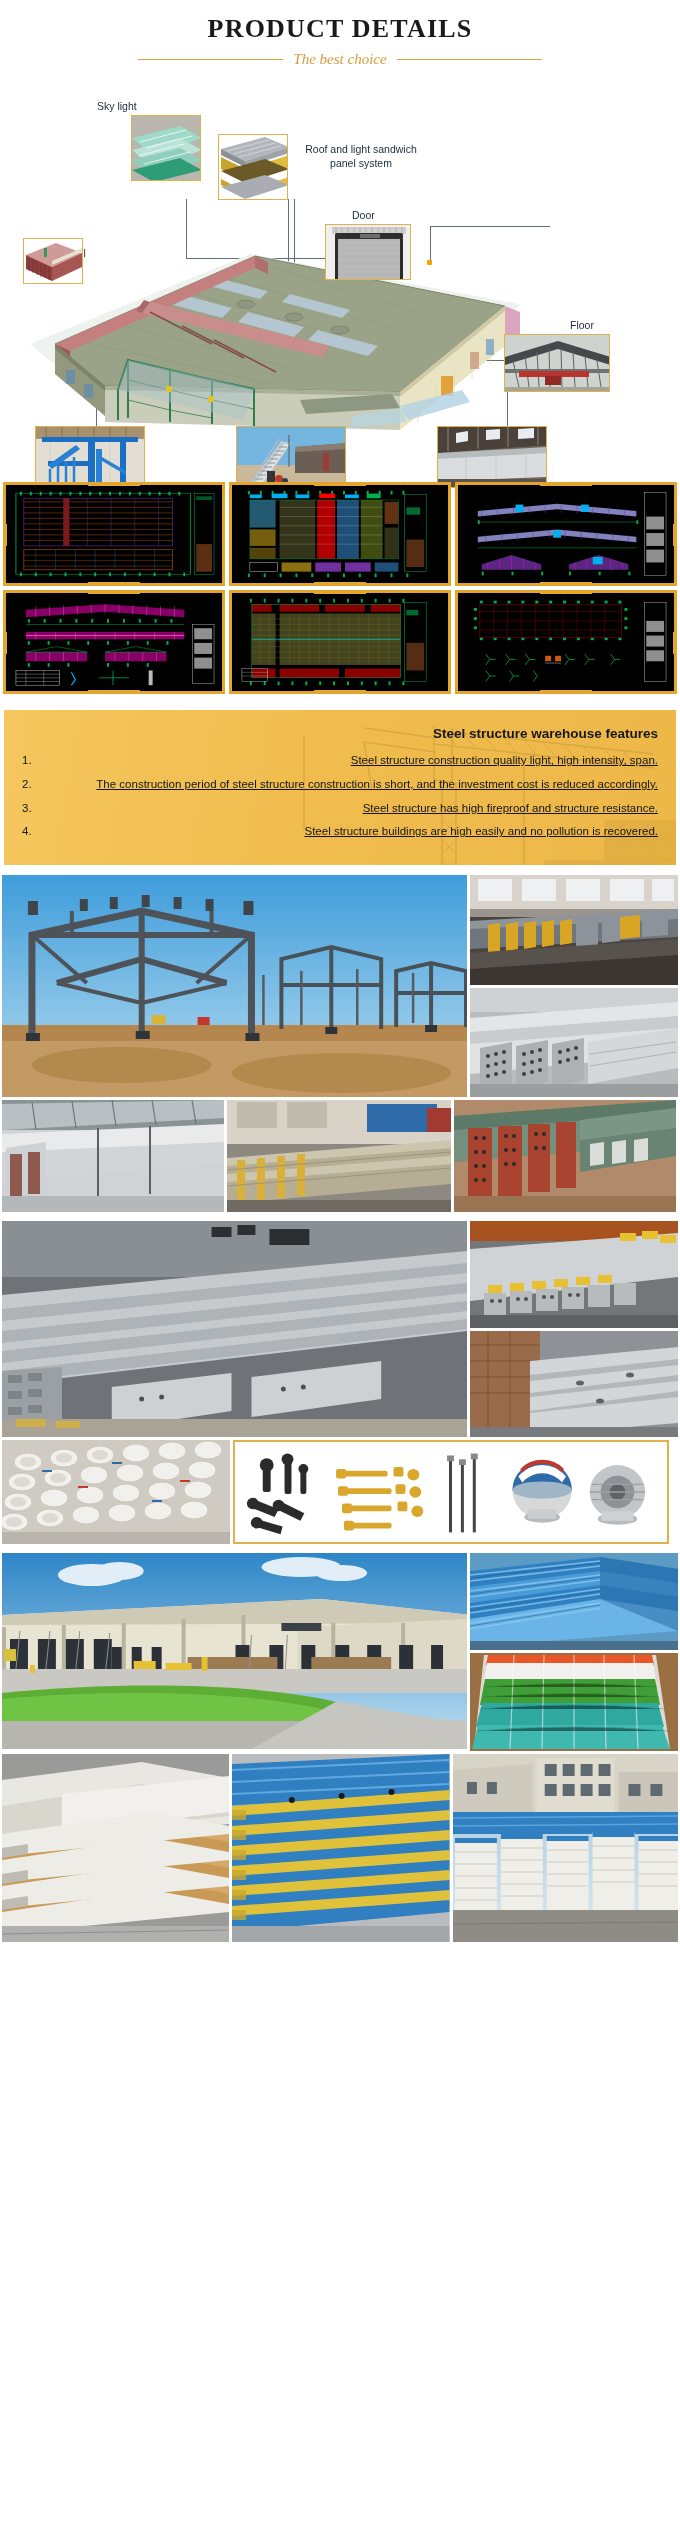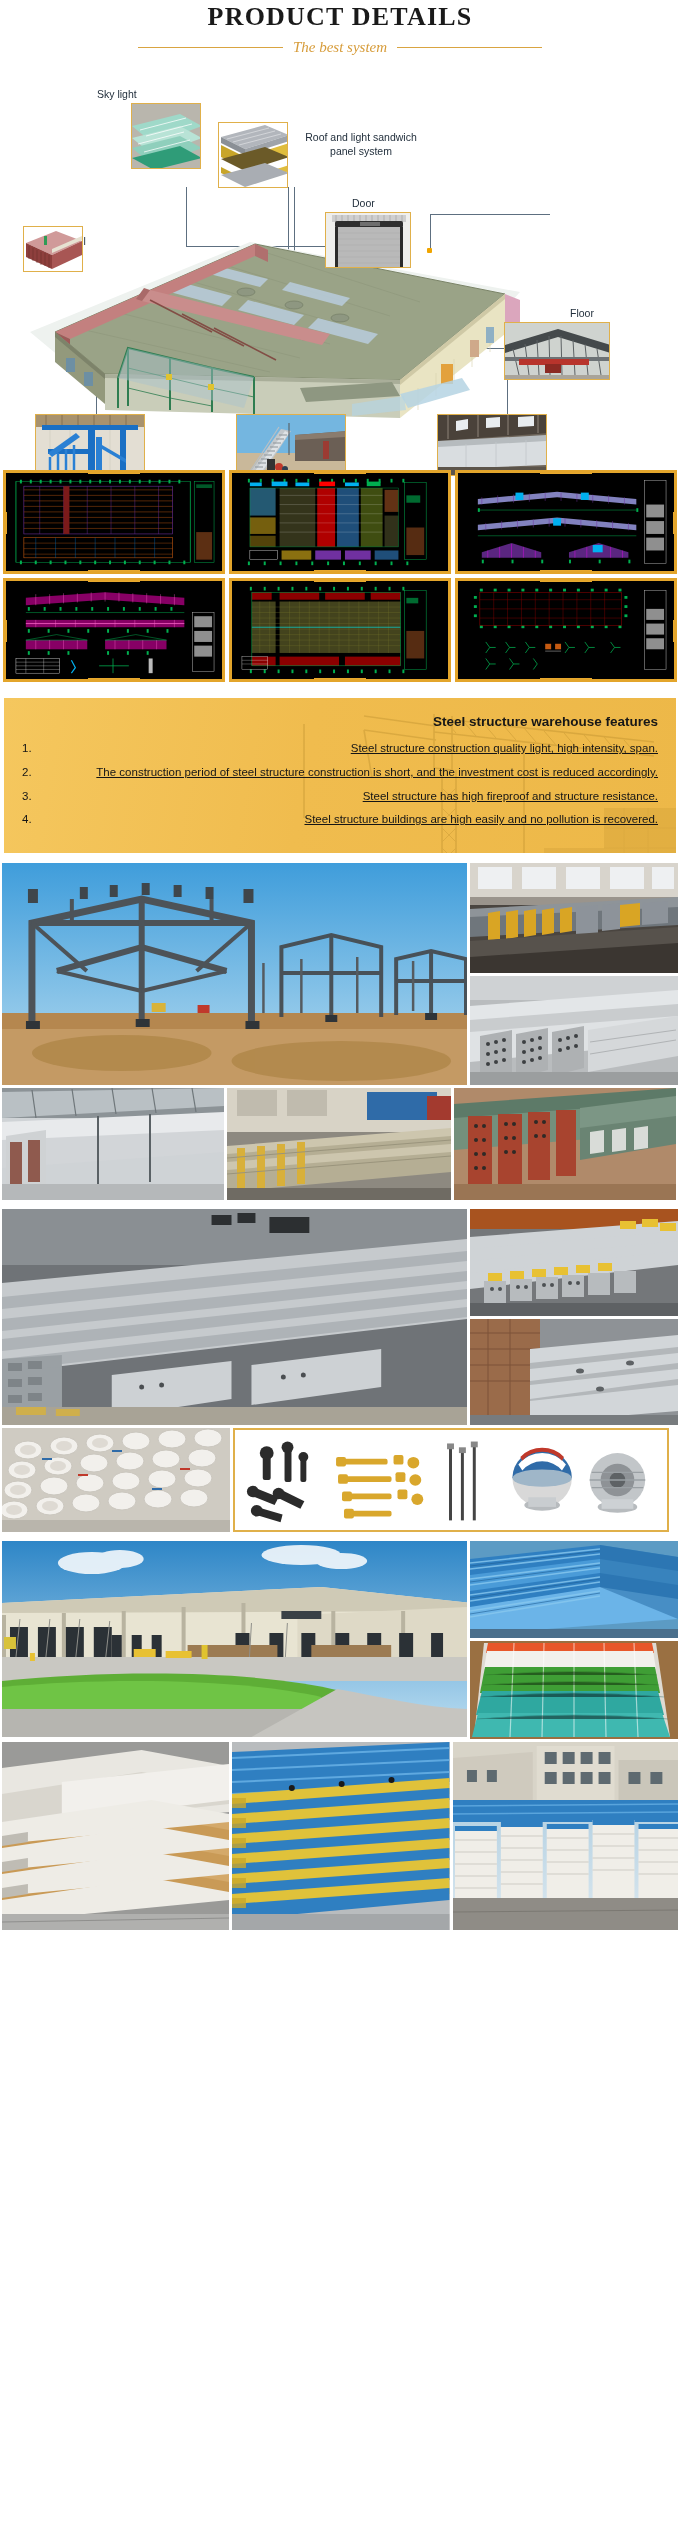--- a/index.html
+++ b/index.html
@@ -6,21 +6,21 @@
   body {
     width: 680px;
     background: #ffffff;
     font-family: "Liberation Sans", sans-serif;
     color: #1b1b1b;
     overflow-x: hidden;
   }
   .page { width: 680px; position: relative; }
 
   
-  .header { padding: 2px 0 6px; text-align: center; }
+  .header { padding: 14px 0 6px; text-align: center; }
   .header-title {
     font-family: "Liberation Serif", serif;
     font-weight: bold;
     font-size: 26px;
     letter-spacing: 1.2px;
     color: #1a1a1a;
   }
   .header-sub-row {
     display: flex; align-items: center; justify-content: center;
     gap: 10px; margin-top: 7px;
@@ -89,21 +89,21 @@
 </style>
 </head>
 <body>
 
 <div class="page">
 
   <div class="header">
     <div class="header-title">PRODUCT DETAILS</div>
     <div class="header-sub-row">
       <span class="rule"></span>
-      <span class="header-subtitle">The best system</span>
+      <span class="header-subtitle">The best choice</span>
       <span class="rule"></span>
     </div>
   </div>
 
   <div class="diagram">
 
     <div class="lead lead-v" style="left:186px;top:125px;height:60px;"></div>
     <div class="lead lead-h" style="left:186px;top:184px;width:185px;"></div>
     <div class="lead lead-v" style="left:370px;top:184px;height:8px;"></div>
     <div class="dot" style="left:368px;top:190px;"></div>

